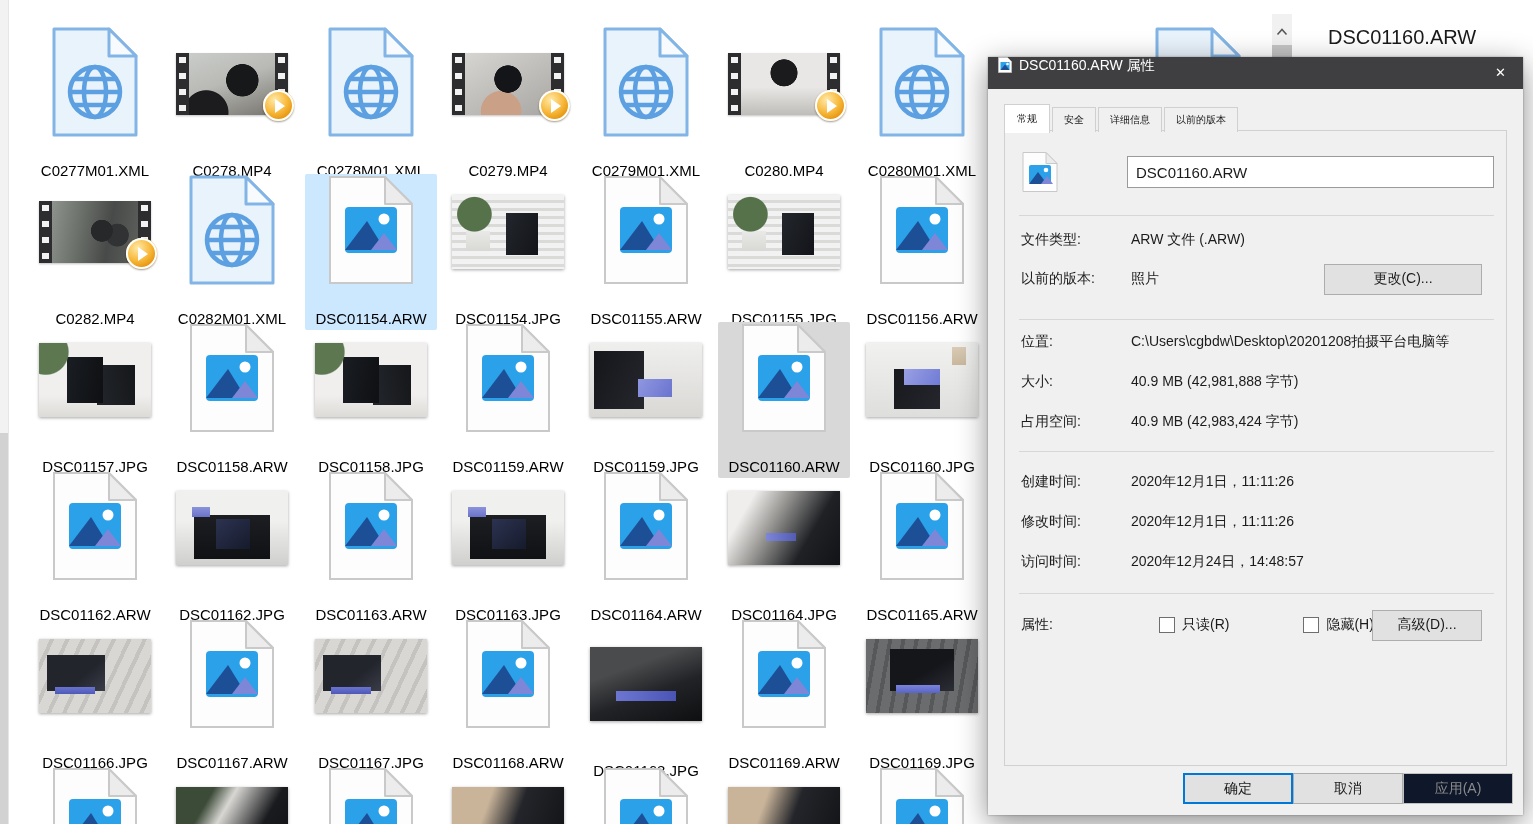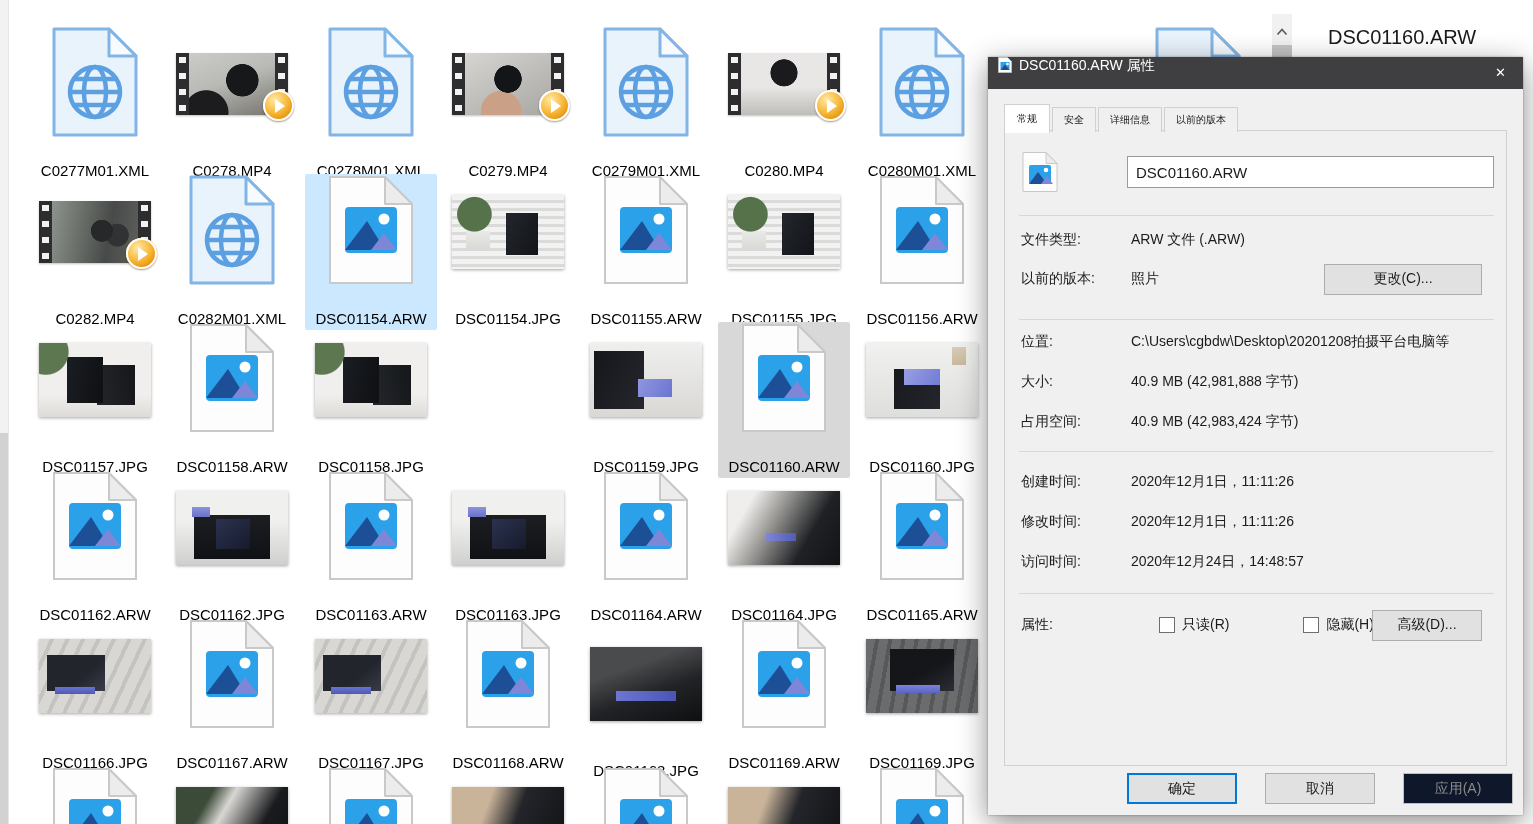--- a/index.html
+++ b/index.html
@@ -72,21 +72,21 @@
   .pg-row{position:absolute;left:16px;right:12px;display:flex;align-items:center;}
   .pg-row .lbl{width:110px;flex:0 0 110px;}
   .pg-row .val{flex:1;white-space:nowrap;overflow:hidden;}
   .pg-sep{position:absolute;left:14px;right:12px;height:1px;background:#d7d7d7;}
   .name-input{flex:1;margin-left:68px;height:30px;border:1px solid #9a9a9a;background:#fff;font-size:15px;padding:0 8px;font-family:inherit;color:#1b1b1b;}
   .win-btn{height:31px;background:#e1e1e1;border:1px solid #adadad;font-size:14px;font-family:inherit;color:#1b1b1b;display:flex;align-items:center;justify-content:center;cursor:pointer;}
   .btn-change{position:absolute;right:12px;width:158px;}
   .btn-adv{position:absolute;right:12px;width:110px;}
   .cb-group{display:flex;align-items:center;margin-right:46px;padding-left:28px;}
   .cb{width:14px;height:14px;border:1px solid #6e6e6e;background:#fff;margin-right:7px;flex:0 0 14px;}
-  .footer{position:absolute;right:10px;bottom:11px;display:flex;gap:28px;}
+  .footer{position:absolute;right:10px;bottom:11px;display:flex;gap:0;}
   .footer .win-btn{width:110px;}
   .btn-primary{border:2px solid #0078d7;}
   .btn-disabled{background:#0f172a;border-color:#c0c0c0;color:#8b8b8b;cursor:default;}
 </style>
 </head>
 <body>
 
 <div class="edge-strip">
   <div class="thumb"></div>
 </div>
@@ -300,20 +300,33 @@
             <circle cx="57" cy="45" r="5.5" fill="#fff"></circle>
           </svg></span>
       </div>
       <div class="flabel">DSC01158.ARW</div>
     </div>
     <div class="tile" style="left: 305px; top: 322px;">
       <div class="fi-wrap">
         <span class="fi jpg v6"></span>
       </div>
       <div class="flabel">DSC01158.JPG</div>
+    </div>
+    <div class="tile" style="left: 442px; top: 322px;">
+      <div class="fi-wrap">
+        <span class="fi"><svg width="88" height="112" viewBox="0 0 88 112">
+            <path d="M3 3 h55 l27 27 v79 H3 z" fill="#fdfdfd" stroke="#c9c9c9" stroke-width="2"></path>
+            <path d="M58 3 l27 27 H58 z" fill="#ececec" stroke="#c9c9c9" stroke-width="2" stroke-linejoin="round"></path>
+            <rect x="18" y="33" width="52" height="46" rx="4" fill="#2aa1e8"></rect>
+            <polygon points="18,76 40,47 58,76" fill="#1d4f97"></polygon>
+            <polygon points="44,76 57,59 70,76" fill="#7e86d8"></polygon>
+            <circle cx="57" cy="45" r="5.5" fill="#fff"></circle>
+          </svg></span>
+      </div>
+      <div class="flabel">DSC01159.ARW</div>
     </div>
     <div class="tile" style="left: 580px; top: 322px;">
       <div class="fi-wrap">
         <span class="fi jpg v7"></span>
       </div>
       <div class="flabel">DSC01159.JPG</div>
     </div>
     <div class="tile sel-gray" style="left: 718px; top: 322px;">
       <div class="fi-wrap">
         <span class="fi"><svg width="88" height="112" viewBox="0 0 88 112">

